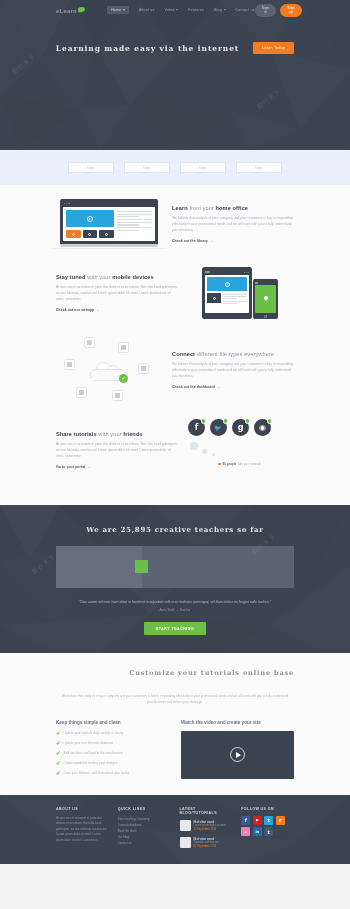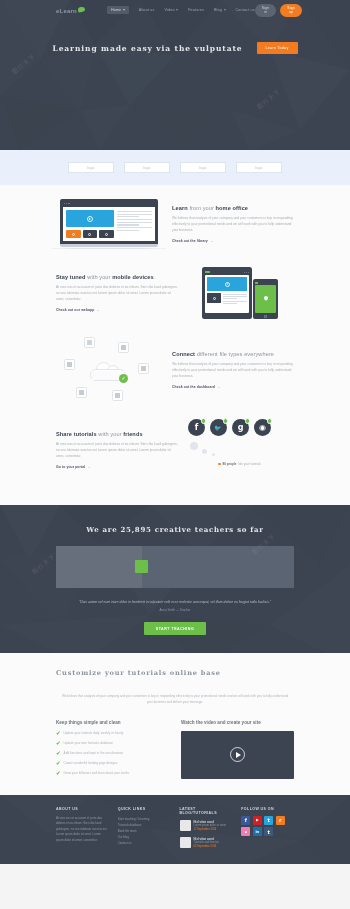--- a/index.html
+++ b/index.html
@@ -194,21 +194,21 @@
   .quote { color:#b5bcc5; font-size:3.4px; font-style:italic; line-height:1.6; margin-bottom:3px; }
   .quote-by { color:#8e97a3; font-size:3px; margin-bottom:10px; }
   .btn-start {
     background:#6cc04a; color:#fff; border:none;
     padding:4.5px 12px; font-size:3.6px; letter-spacing:.5px; border-radius:1px; font-weight:bold;
   }
 
   
   .customize { background:#fbfbfb; padding:16px 56px 14px; }
   .c-title {
-    text-align:left; color:#8e949c; font-size:6.6px; letter-spacing:.8px;
+    text-align:right; color:#8e949c; font-size:6.6px; letter-spacing:.8px;
     font-family:"DejaVu Serif", serif; margin-bottom:17px;
   }
   .c-sub { text-align:center; font-size:3.1px; color:#b0b5bc; line-height:1.8; margin-bottom:14px; padding:0 4px;}
   .crow { display:flex; gap:12px; }
   .ccol { flex:1; }
   .c-h { font-size:4.6px; color:#6e747c; margin-bottom:6px; }
   .chk { display:flex; align-items:flex-start; gap:3px; margin-bottom:4.5px; }
   .chk-mark { color:#6cc04a; font-size:5.5px; line-height:1; font-weight:bold; }
   .chk-txt { font-size:3.1px; color:#b0b5bc; line-height:1.5; }
   .video-box {
@@ -295,21 +295,21 @@
         </a>
         <a class="nav-link">
           <span>Contact us</span>
         </a>
       </div>
       <button class="btn-login">Sign in</button>
       <button class="btn-signup">Sign up</button>
     </nav>
 
     <div class="hero-body">
-      <h1 class="hero-title">Learning made easy via the vulputate</h1>
+      <h1 class="hero-title">Learning made easy via the internet</h1>
       <button class="btn-hero">Learn Today</button>
     </div>
   </section>
 
   <section class="logostrip">
     <div class="logobox">logo</div>
     <div class="logobox">logo</div>
     <div class="logobox">logo</div>
     <div class="logobox">logo</div>
   </section>

